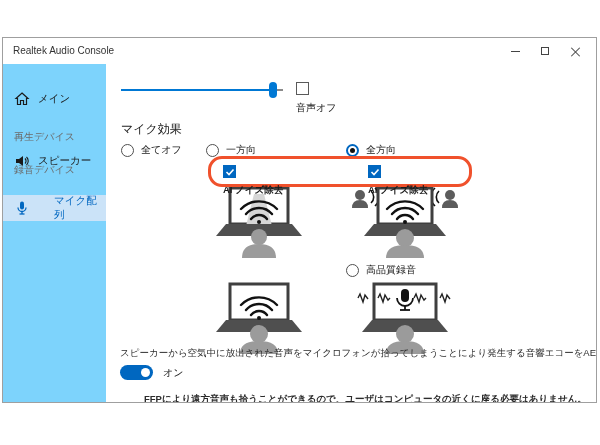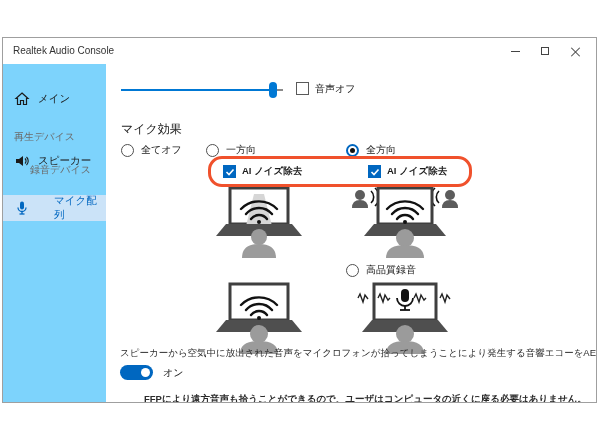--- a/index.html
+++ b/index.html
@@ -33,21 +33,21 @@
   .h-label { position:absolute; font-size:12px; color:#1a1a1a; }
   .small-label { font-size:10px; color:#1a1a1a; }
 
   
   .slider { position:absolute; left:118px; top:44px; width:162px; height:16px; cursor:pointer; }
   .slider .track { position:absolute; left:0; top:7px; width:100%; height:2px; background:#8a8a8a; }
   .slider .fill  { position:absolute; left:0; top:7px; width:152px; height:2px; background:#0078d4; }
   .slider .thumb { position:absolute; left:148px; top:0; width:8px; height:16px; border-radius:4px; background:#0078d4; }
 
   
-  .check-row { position:absolute; display:flex; align-items:flex-start; gap:6px; }
+  .check-row { position:absolute; display:flex; align-items:flex-start; gap:6px;flex-direction:column; }
   .checkbox { width:13px; height:13px; border:1px solid #5a5a5a; background:#ffffff; flex:0 0 13px; cursor:pointer; }
   .checkbox.checked { border:1px solid #0067c0; background:#0067c0; display:flex; align-items:center; justify-content:center; }
 
   
   .radio-row { position:absolute; display:flex; align-items:center; gap:7px; cursor:pointer;justify-content:center; }
   .radio { width:13px; height:13px; border-radius:50%; border:1px solid #4f4f4f; background:#ffffff; flex:0 0 13px; }
   .radio.selected { border:2px solid #0067c0; display:flex; align-items:center; justify-content:center; }
   .radio.selected::after { content:""; width:5px; height:5px; border-radius:50%; background:#111111; }
 
   
@@ -95,21 +95,21 @@
       <div class="side-section" style="top:66px;">再生デバイス</div>
 
       <div class="side-item" style="top:84px;">
         <svg class="ico" viewBox="0 0 16 16">
           <path d="M2 6 H5 L9 3 V13 L5 10 H2 Z" fill="#1a1a1a"></path>
           <path d="M11 5.5 A3.5 3.5 0 0 1 11 10.5 M12.5 4 A5.5 5.5 0 0 1 12.5 12" fill="none" stroke="#1a1a1a" stroke-width="1.1"></path>
         </svg>
         <span>スピーカー</span>
       </div>
 
-      <div class="side-section" style="top:99px;margin-left:16px;">録音デバイス</div>
+      <div class="side-section" style="top:99px;">録音デバイス</div>
 
       <div class="side-item selected" style="top:131px;">
         <svg class="ico" viewBox="0 0 16 16">
           <rect x="6" y="1.5" width="4" height="8" rx="2" fill="#0067c0"></rect>
           <path d="M4 7.5 A4 4 0 0 0 12 7.5" fill="none" stroke="#0067c0" stroke-width="1.3"></path>
           <line x1="8" y1="11.5" x2="8" y2="14" stroke="#0067c0" stroke-width="1.3"></line>
           <line x1="5.5" y1="14" x2="10.5" y2="14" stroke="#0067c0" stroke-width="1.3"></line>
         </svg>
         <span>マイク配列</span>
       </div>

